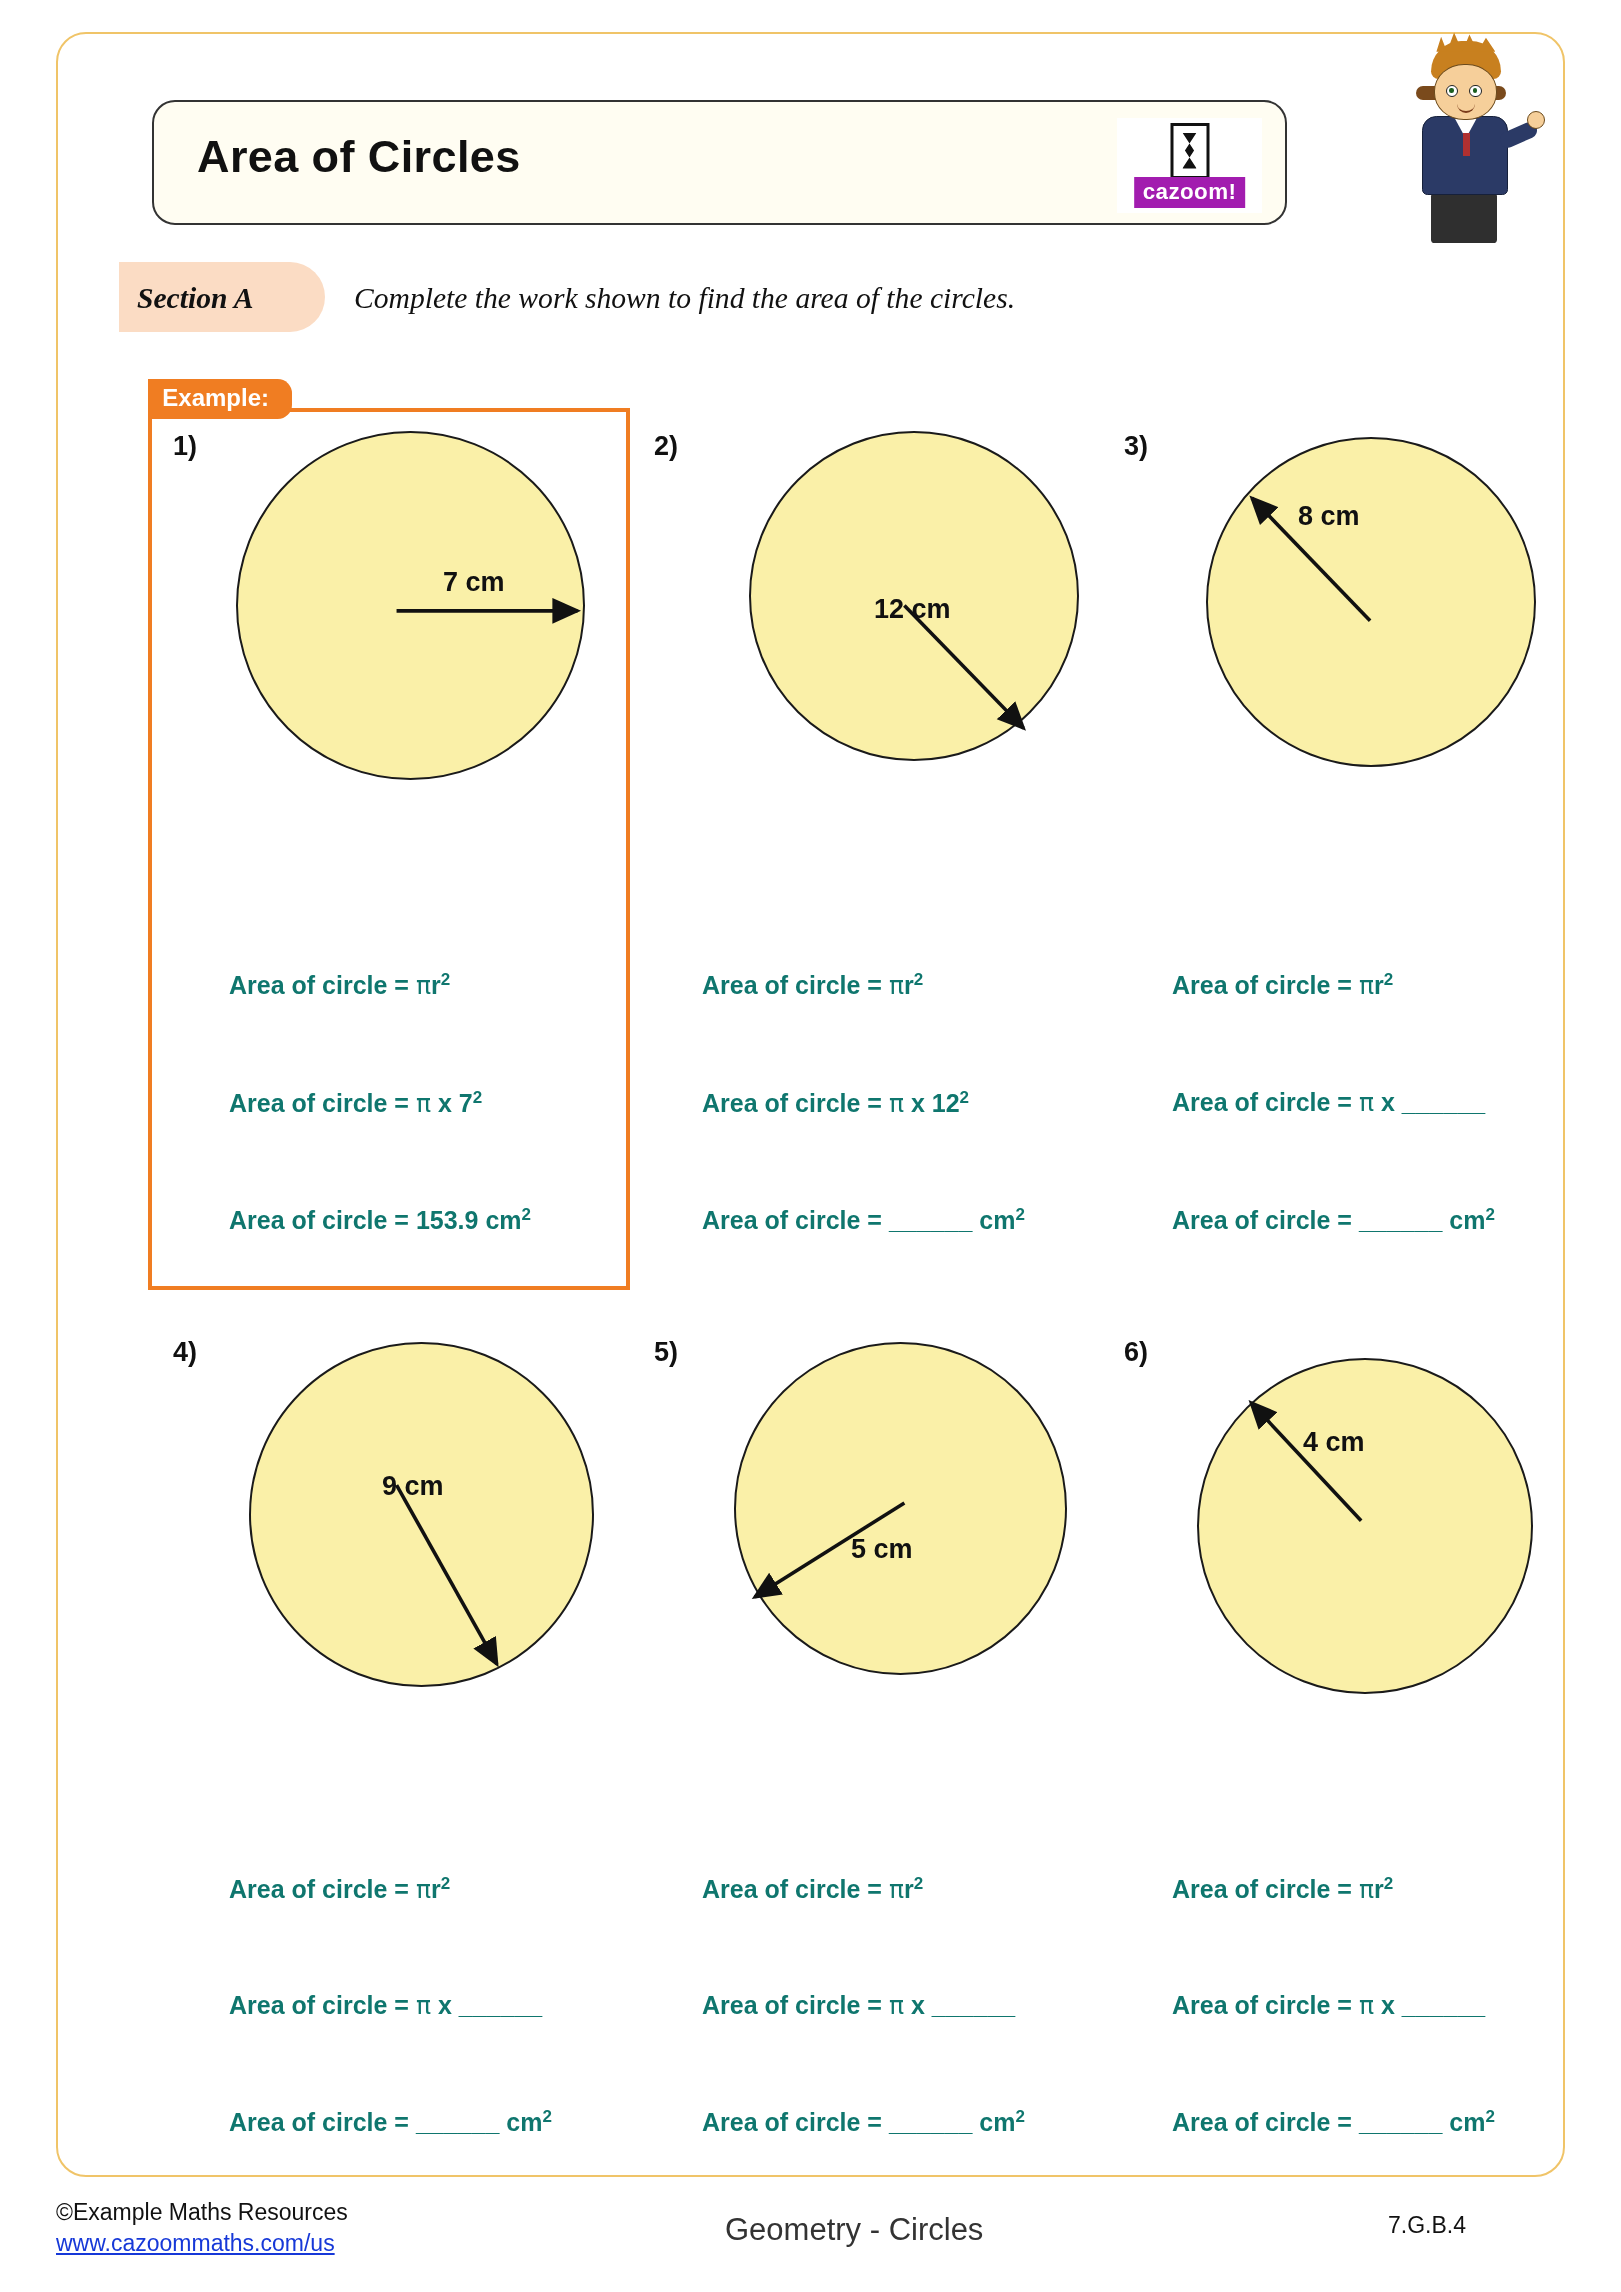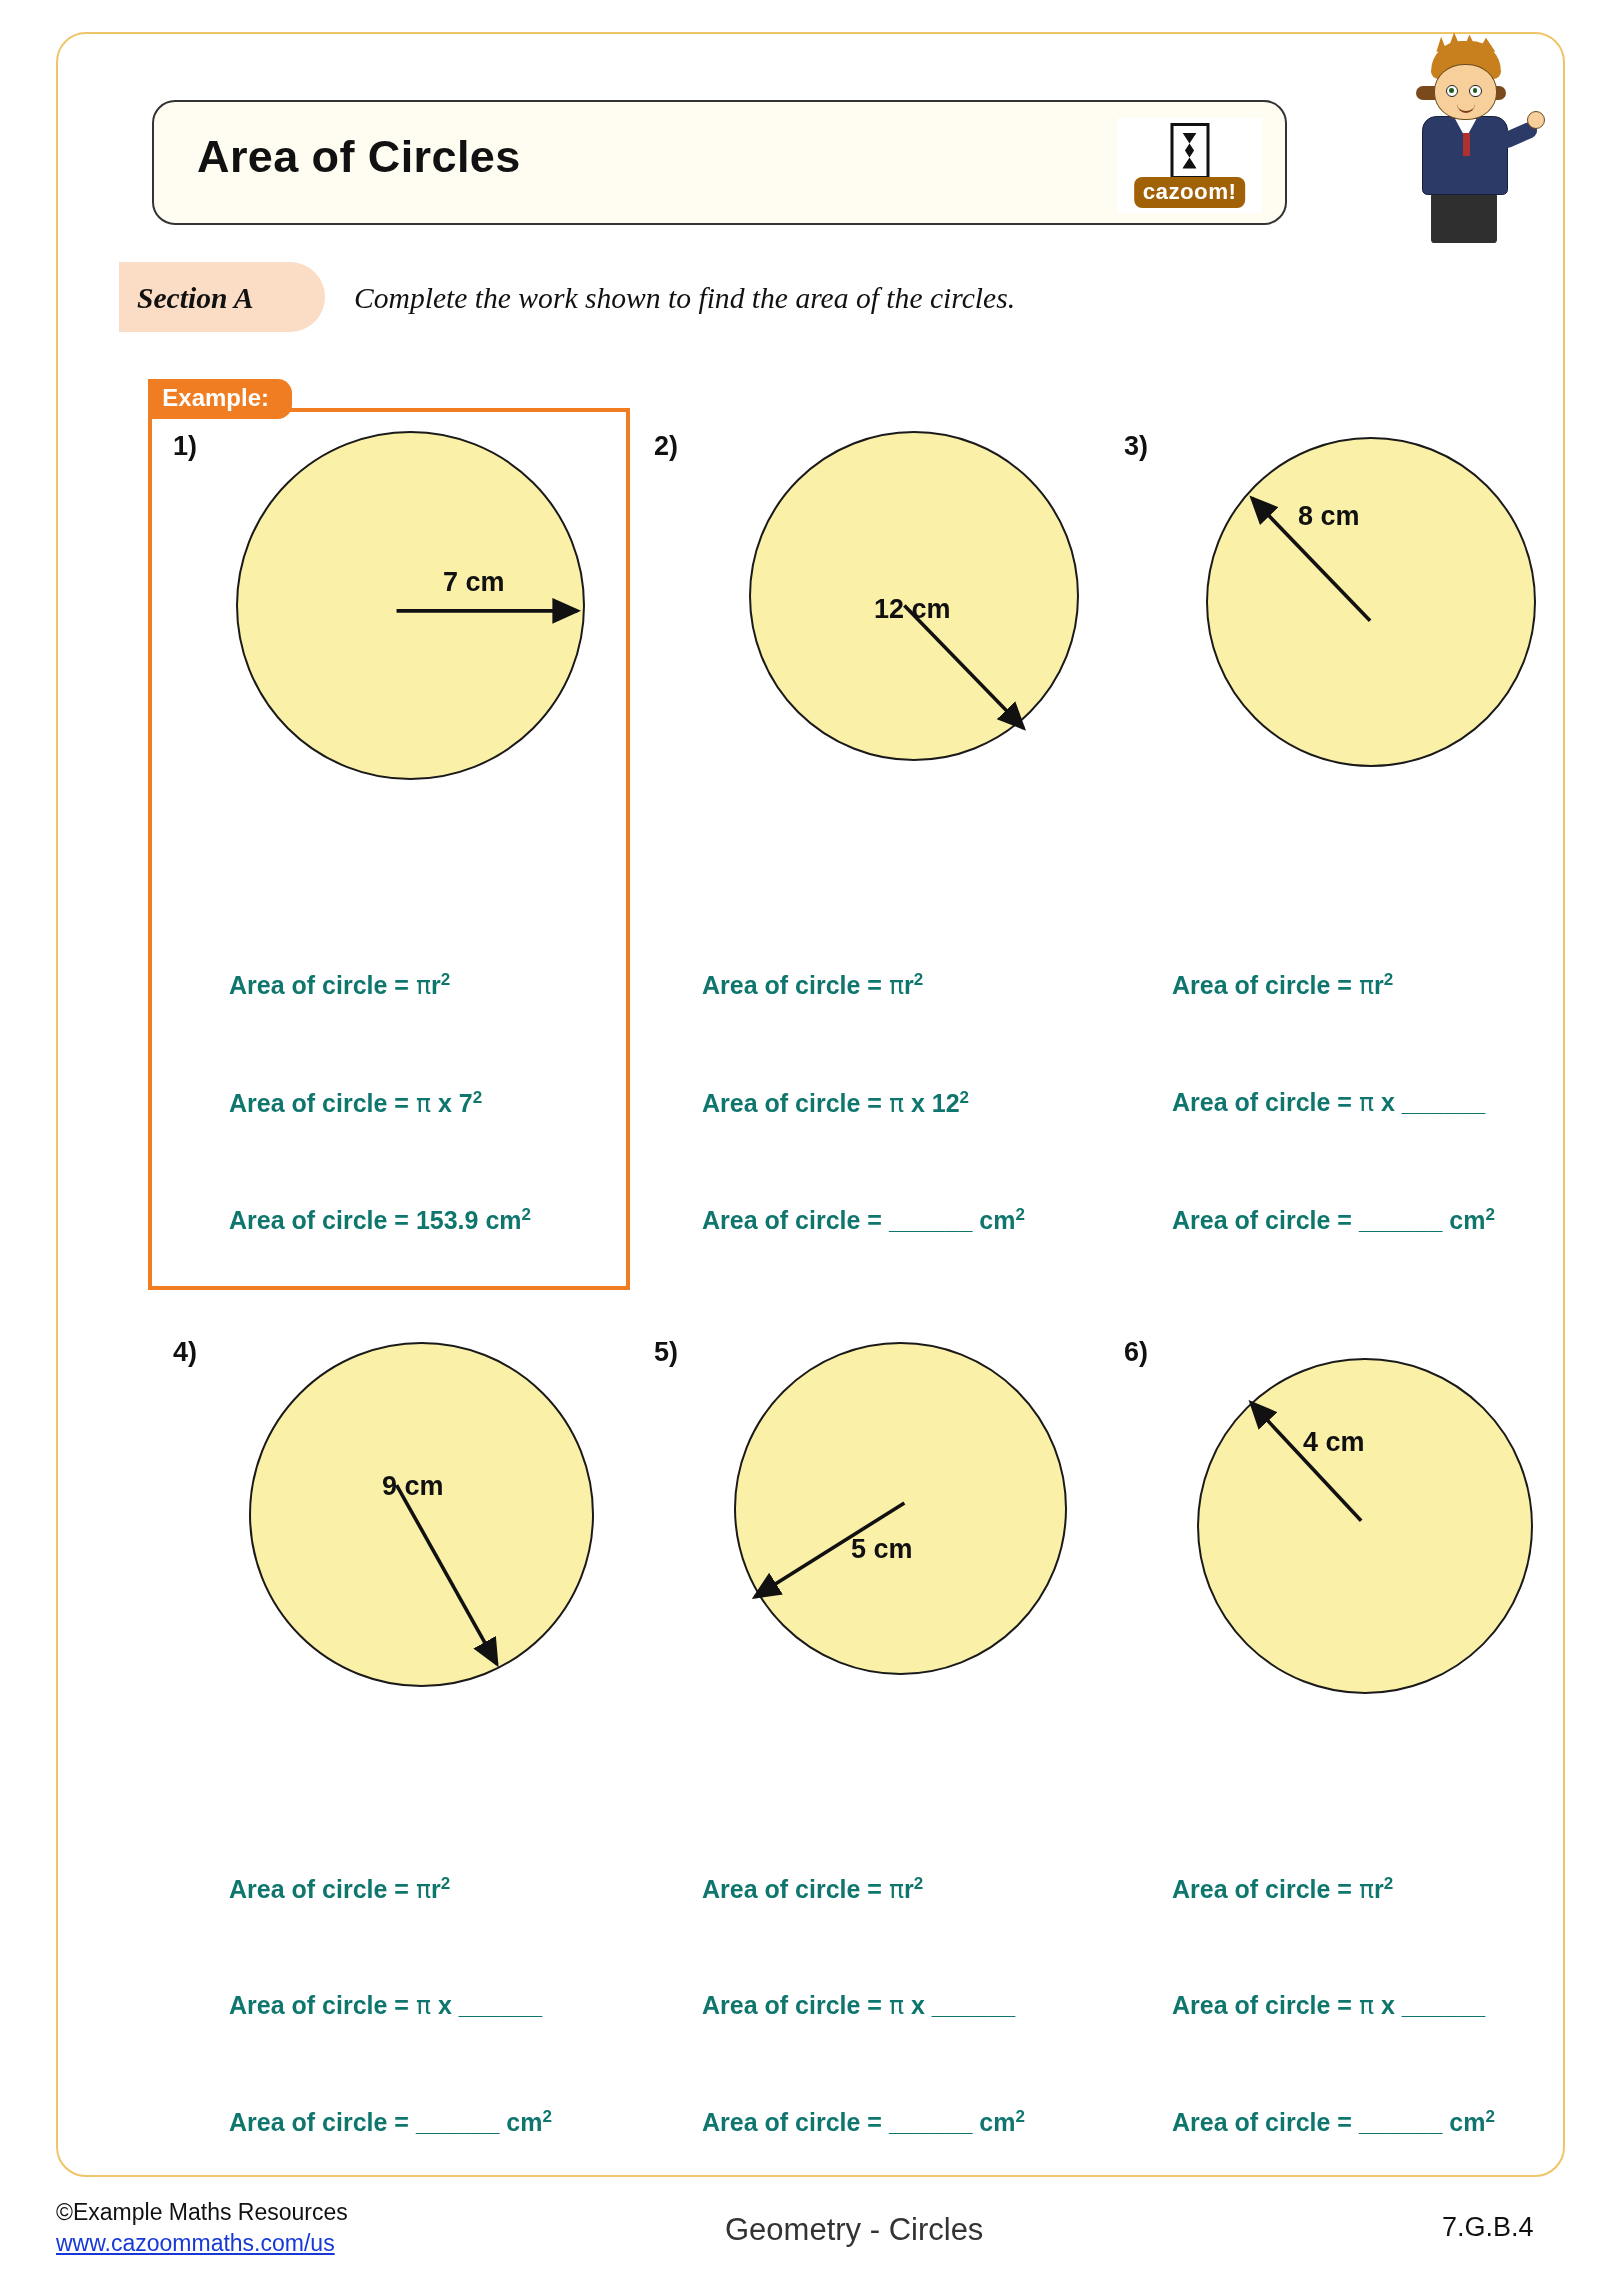--- a/index.html
+++ b/index.html
@@ -73,28 +73,27 @@
     width: 14.3px;
     height: 36px;
     background: #111111;
     clip-path: polygon(0 0, 100% 0, 18% 50%, 100% 100%, 0 100%, 82% 50%);
   }
   .logo-word {
     position: absolute;
     left: 50%;
     bottom: 3.6px;
     transform: translateX(-50%);
-    background: #a16207;
+    background: #a21caf;
     color: #ffffff;
     font-size: 22.4px;
     font-weight: bold;
     padding: 1.8px 9px 3.6px 9px;
     letter-spacing: 0.4px;
     white-space: nowrap;
-    border-radius: 8px;
   }
 
   
   .mascot {
     position: absolute;
     left: 1384px;
     top: 41px;
     width: 161px;
     height: 215px;
   }
@@ -351,23 +350,23 @@
   }
   .footer-center {
     position: absolute;
     left: 725px;
     top: 2212px;
     font-size: 31px;
     color: #333333;
   }
   .footer-right {
     position: absolute;
-    left: 1442px;
+    left: 1388px;
     top: 2212px;
-    font-size: 27px;
+    font-size: 23px;
     color: #111111;
   }
 </style>
 </head>
 <body>
 
 <div class="page">
 
   <div class="title-box">
     <div class="title-text">Area of Circles</div>

